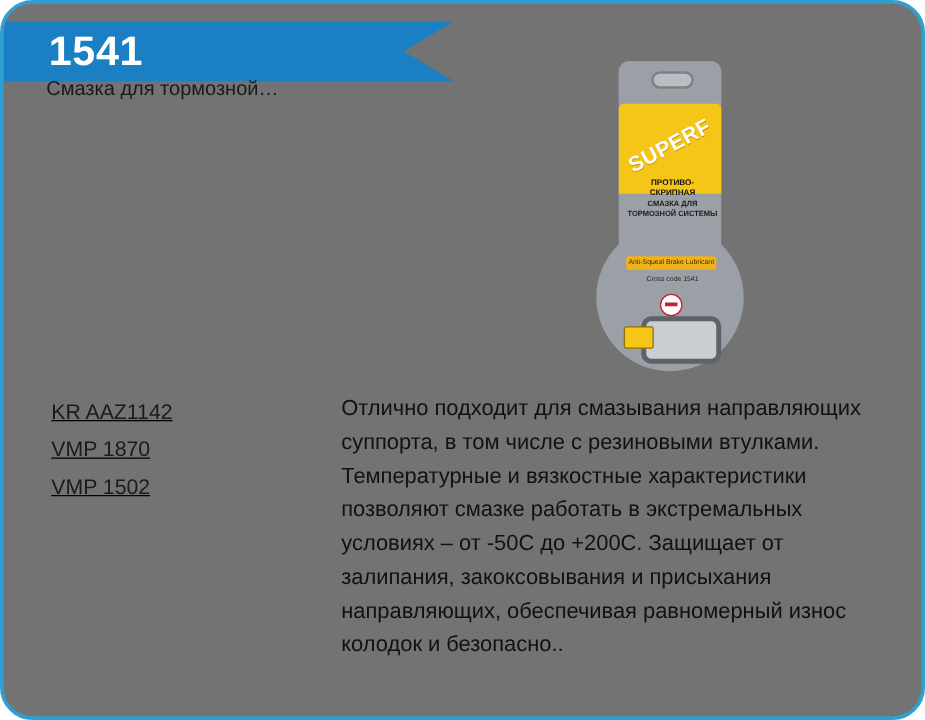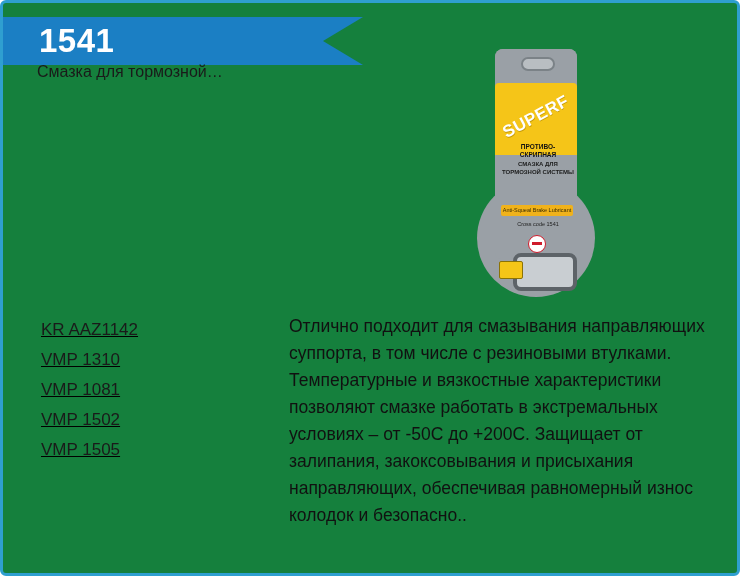--- a/index.html
+++ b/index.html
@@ -12,22 +12,22 @@
     background: #ffffff;
     font-family: "Liberation Sans", sans-serif;
     overflow: hidden;
   }
   .page {
     position: relative;
     width: 740px;
     height: 576px;
     box-sizing: border-box;
     border: 3px solid #2f9fd0;
-    border-radius: 6px;
-    background: #15803d;
+    border-radius: 26px;
+    background: #737373;
     overflow: hidden;
   }
 
   
   .banner {
     position: absolute;
     left: 0;
     top: 14px;
     width: 360px;
     height: 48px;
@@ -239,21 +239,21 @@
   }
   .code-item {
     font-size: 17px;
     color: #1a1a1a;
     line-height: 30px;
     white-space: nowrap;
   }
 
   .description {
     position: absolute;
-    left: 286px;
+    left: 270px;
     top: 310px;
     width: 448px;
     font-size: 17.5px;
     line-height: 27px;
     color: #111111;
     text-align: left;
   }
 </style>
 </head>
 <body>
@@ -283,21 +283,19 @@
 1541</div>
     <div class="pkg-logo"></div>
     <div class="pkg-caliper">
       <div class="caliper-arc"></div>
       <div class="caliper-pad"></div>
     </div>
   </div>
 
   <div class="codes">
     <div class="code-item">KR AAZ1142</div>
-    <div class="code-item">VMP 1310</div>
-    <div class="code-item">VMP 1081</div>
+    <div class="code-item">VMP 1870</div>
     <div class="code-item">VMP 1502</div>
-    <div class="code-item">VMP 1505</div>
   </div>
 
   <div class="description">Отлично подходит для смазывания направляющих суппорта, в том числе с резиновыми втулками. Температурные и вязкостные характеристики позволяют смазке работать в экстремальных условиях – от -50С до +200С. Защищает от залипания, закоксовывания и присыхания направляющих, обеспечивая равномерный износ колодок и безопасно..</div>
 
 </div>
 
 </body></html>

